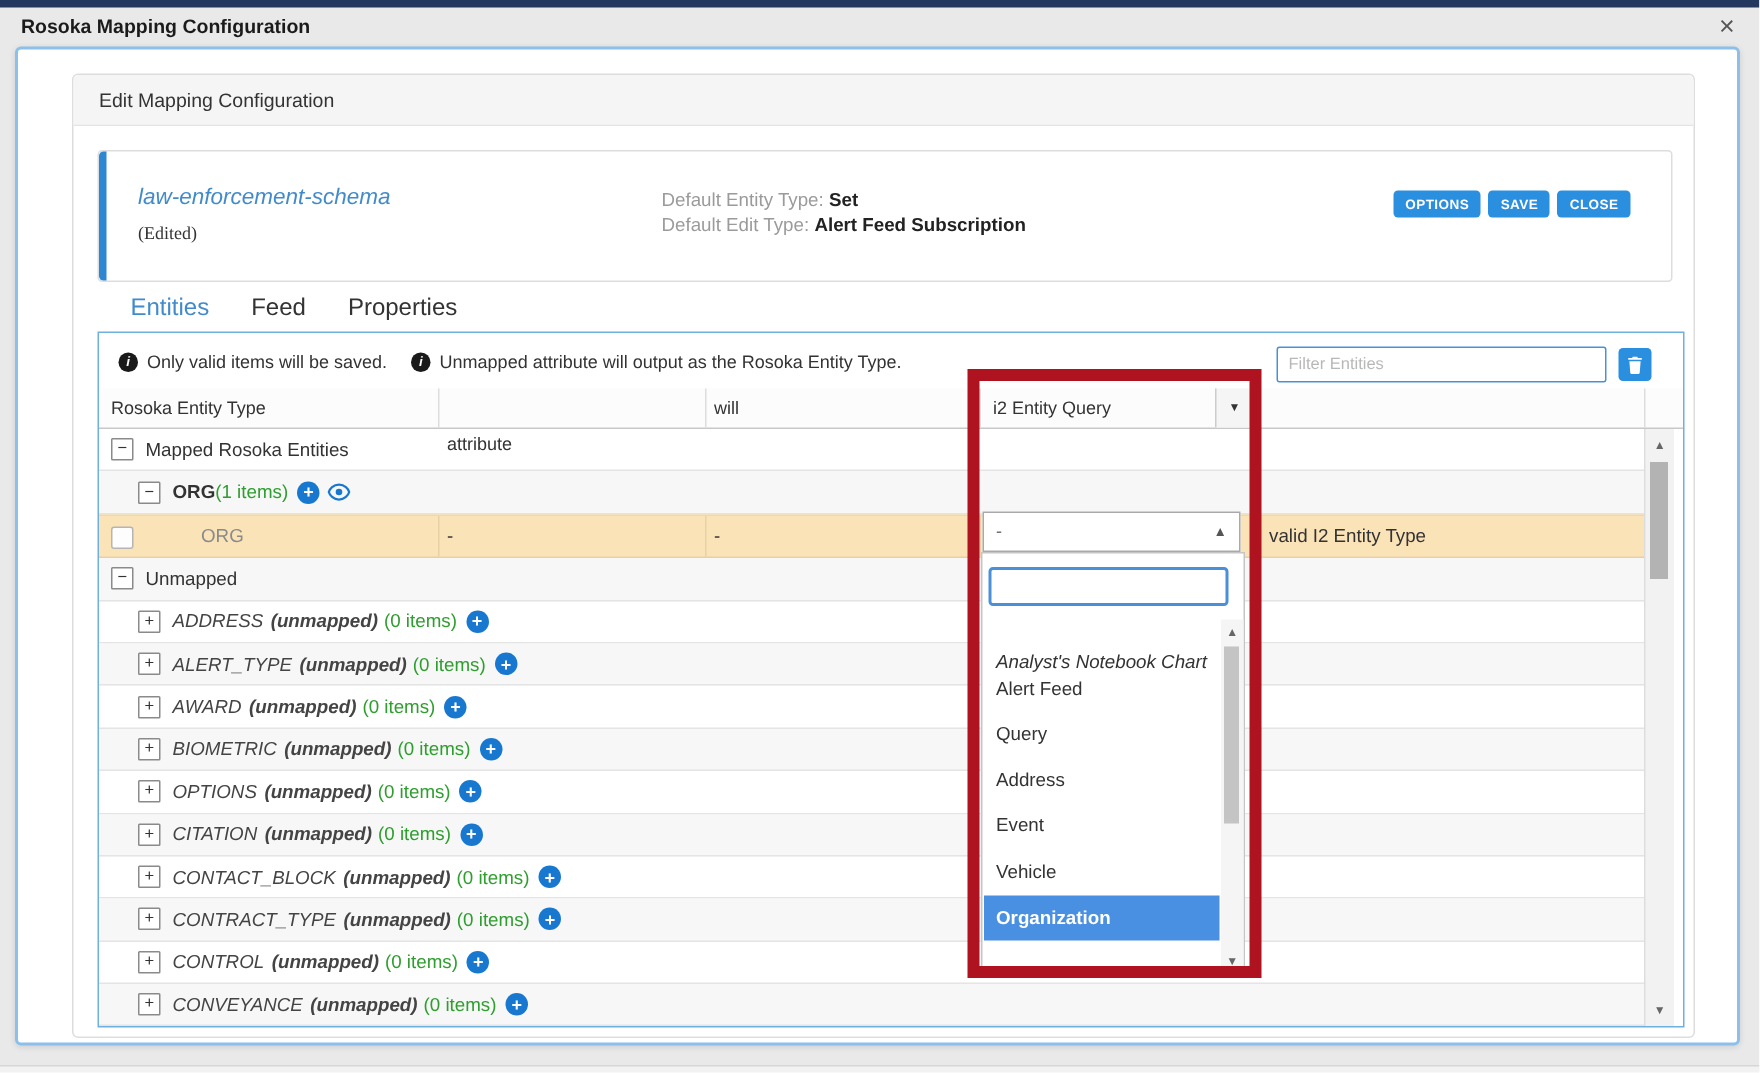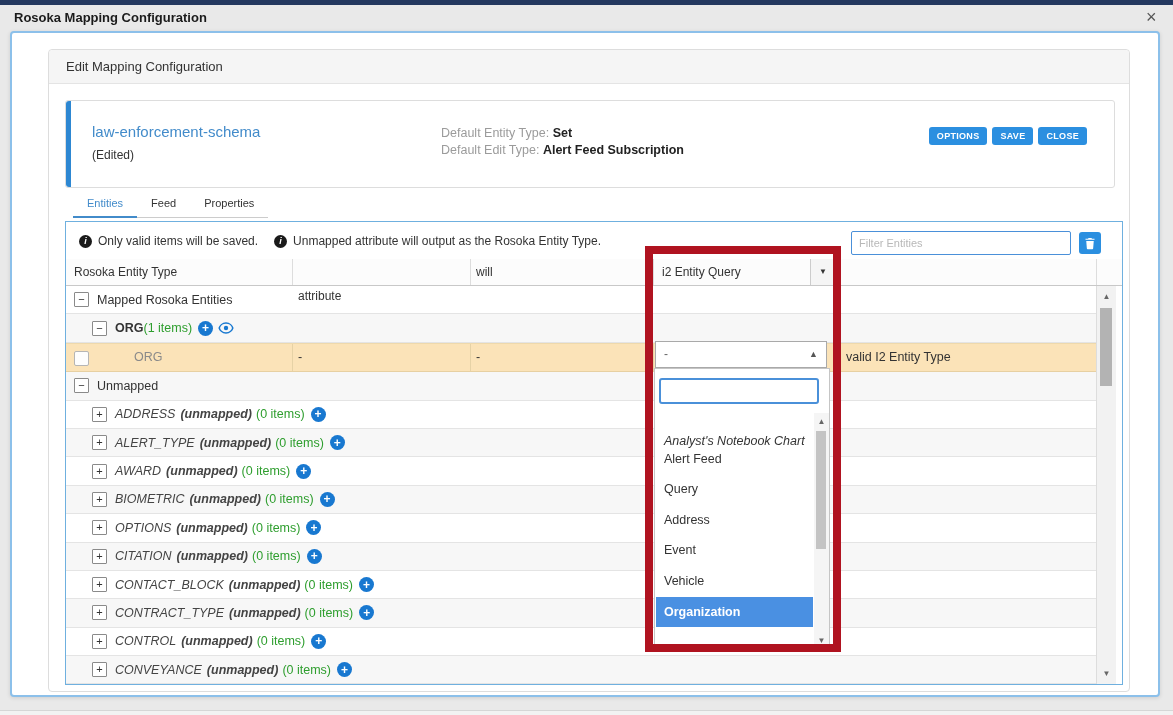--- a/index.html
+++ b/index.html
@@ -14,32 +14,32 @@
   
   #dialog{left:10px;top:31px;width:1150px;height:666px;background:#fff;
           border:2px solid #8cc0ea;border-radius:4px;box-sizing:border-box;
           box-shadow:0 1px 4px rgba(0,0,0,.12);}
   #card{left:36px;top:16px;width:1082px;height:643px;border:1px solid #ddd;border-radius:4px;background:#fff;box-sizing:border-box;}
   #card-header{left:0;top:0;width:100%;height:34px;background:#f5f5f5;border-bottom:1px solid #e4e4e4;
                border-radius:4px 4px 0 0;line-height:34px;padding-left:17px;font-size:13px;color:#333;box-sizing:border-box;}
   
   #schema-box{left:16px;top:50px;width:1050px;height:88px;border:1px solid #ddd;border-radius:3px;box-sizing:border-box;}
   #schema-accent{left:0;top:0;width:5px;height:86px;background:#2d87d2;border-radius:3px 0 0 3px;}
-  #schema-name{left:26px;top:22px;font-size:15px;color:#428bca;}
-  #schema-status{left:26px;top:47px;font-size:12px;color:#333;}
+  #schema-name{left:26px;top:22px;font-size:15px;color:#428bca;font-style:italic;}
+  #schema-status{left:26px;top:47px;font-size:12px;color:#333;font-family:Liberation Serif, serif;}
   .def-row{font-size:12.5px;line-height:17px;}
   .def-label{color:#9b9b9b;}
   .def-value{color:#222;font-weight:700;}
   #schema-defaults{left:375px;top:24px;}
   #schema-buttons{right:27px;top:26px;display:flex;gap:5px;}
   .btn{background:#2b8fe0;color:#fff;font-size:9px;font-weight:700;letter-spacing:.3px;
        padding:4px 8px;border-radius:3px;border:none;cursor:pointer;font-family:"Liberation Sans",sans-serif;}
   
   #tabs{left:24px;top:142px;display:inline-flex;border-bottom:1px solid #ccc;}
-  .tab{padding:5px 14px 7px 14px;font-size:11px;color:#333;cursor:pointer;}
+  .tab{padding:5px 14px 7px 14px;font-size:16px;color:#333;cursor:pointer;}
   .tab.active{color:#428bca;border-bottom:2px solid #428bca;margin-bottom:-1px;}
   
   #tablepanel{left:16px;top:171px;width:1058px;height:464px;border:1px solid #6fb0df;background:#fff;box-sizing:border-box;}
   #notice-row{left:13px;top:0;height:38px;display:flex;align-items:center;gap:16px;font-size:12px;color:#333;}
   .notice{display:flex;align-items:center;gap:6px;}
   .info-dot{display:inline-block;width:13px;height:13px;border-radius:50%;background:#1a1a1a;color:#fff;
             font-size:9px;font-weight:700;text-align:center;line-height:13px;font-style:italic;}
   #filter-input{left:785px;top:9px;width:220px;height:24px;border:1px solid #4a90d9;border-radius:2px;
                 font-size:11px;padding:0 7px;box-sizing:border-box;color:#333;font-family:"Liberation Sans",sans-serif;}
   #filter-input::placeholder{color:#b8b8b8;}

